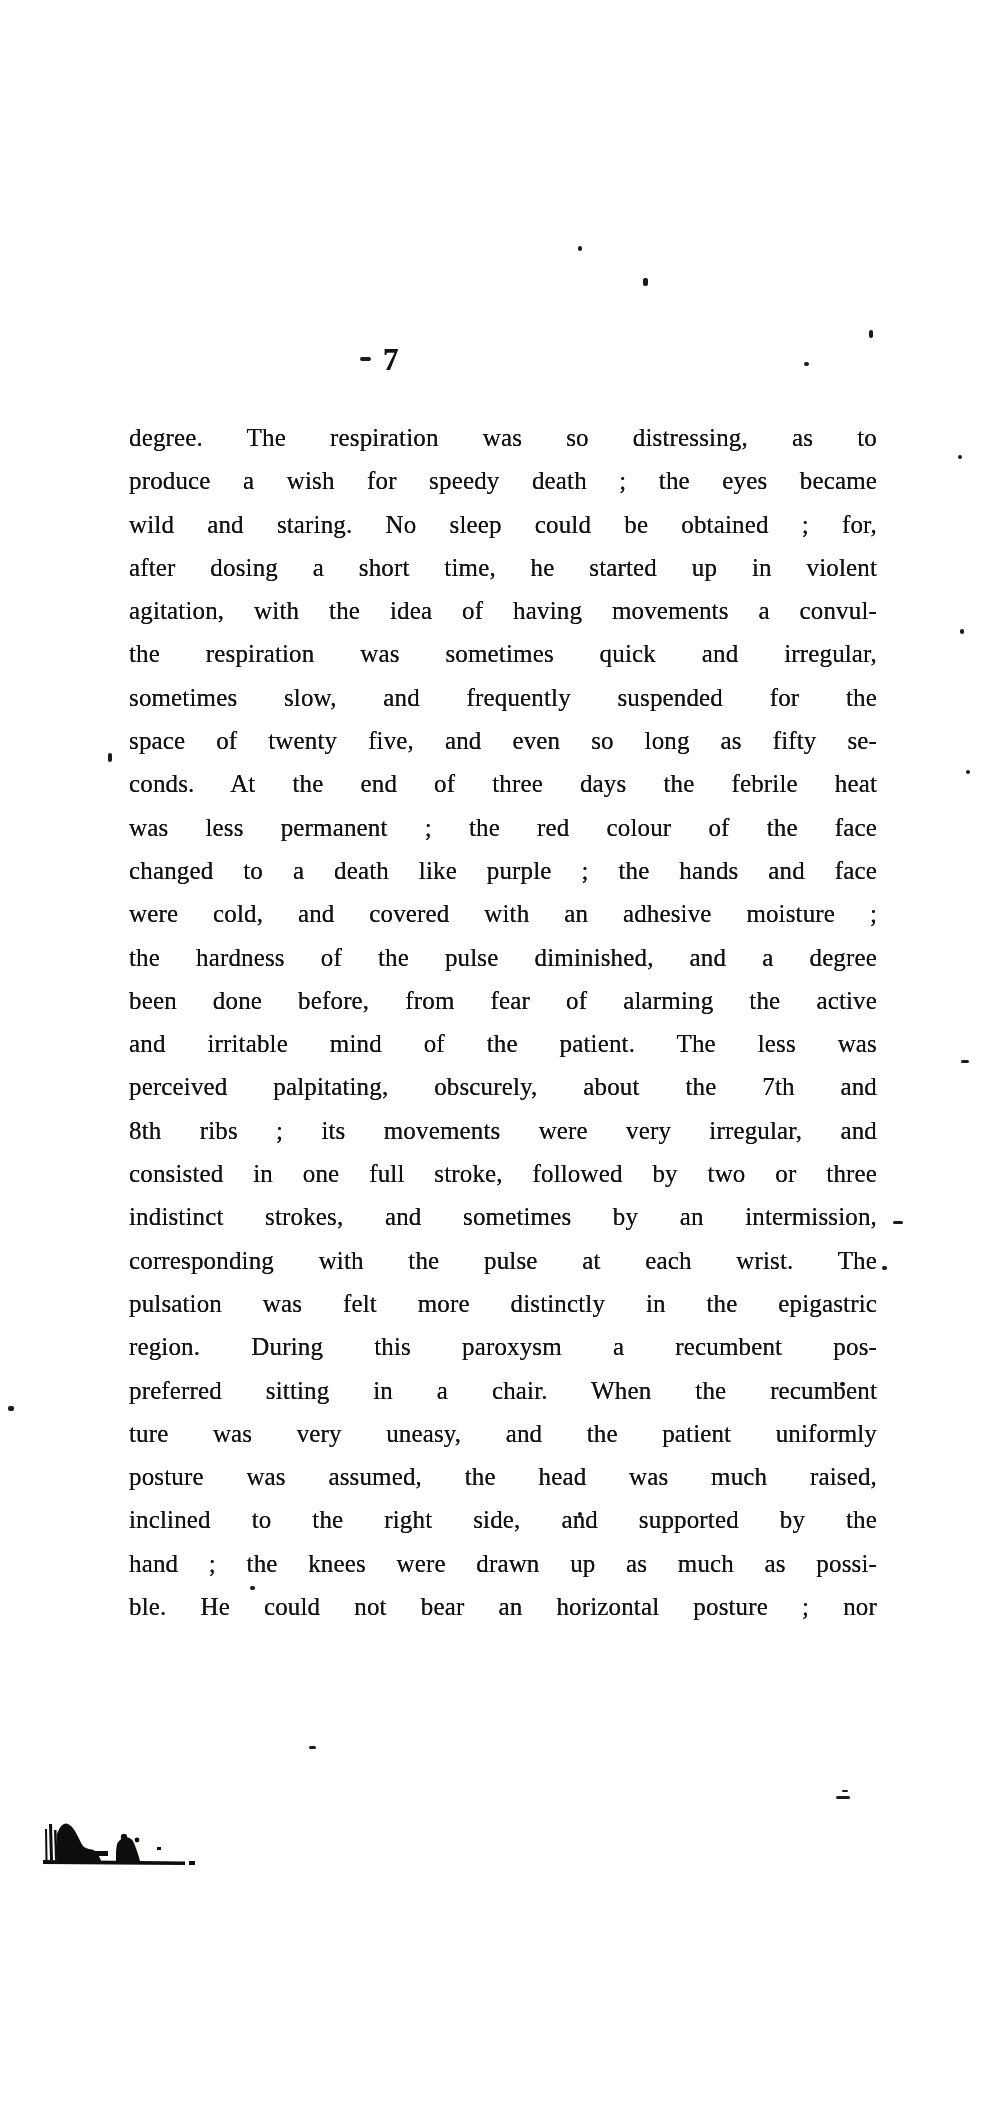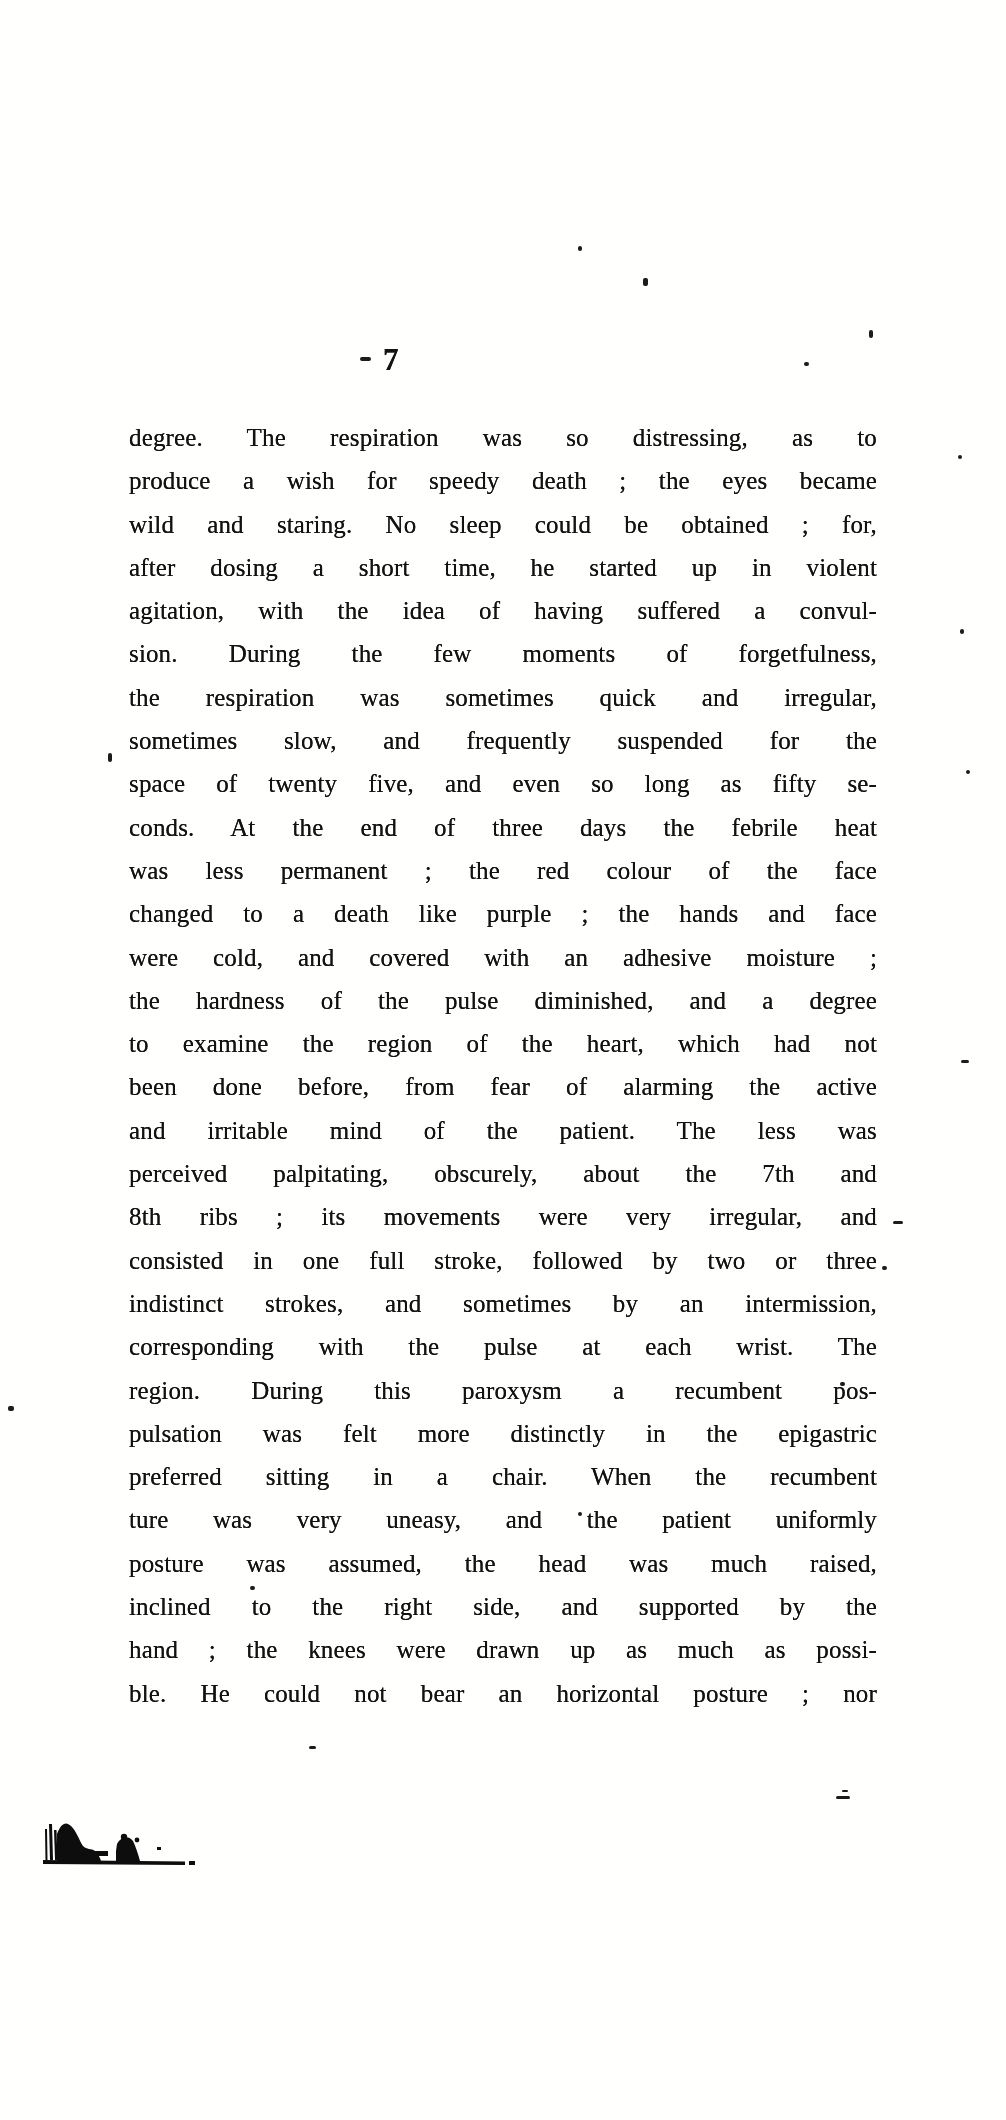--- a/index.html
+++ b/index.html
@@ -60,40 +60,38 @@
 
 <div class="page">
 
   <div class="pageno">7</div>
 
   <div class="textblock">
     <p class="line">degree.  The respiration was so distressing, as to</p>
     <p class="line">produce a wish for speedy death ;  the eyes became</p>
     <p class="line">wild and staring. No sleep could be obtained ;  for,</p>
     <p class="line">after dosing a short time, he started up in violent</p>
-    <p class="line">agitation, with the idea of having suffered a convul-</p>
-    <p class="line">sion.  During the few moments of forgetfulness,</p>
+    <p class="line">agitation, with the idea of having movements a convul-</p>
     <p class="line">the respiration was sometimes quick and irregular,</p>
     <p class="line">sometimes slow, and frequently suspended for the</p>
     <p class="line">space of twenty five, and even so long as fifty se-</p>
     <p class="line">conds.  At the end of three days the febrile heat</p>
     <p class="line">was less permanent ;  the red colour of the face</p>
     <p class="line">changed to a death like purple ;  the hands and face</p>
     <p class="line">were cold, and covered with an adhesive moisture ;</p>
     <p class="line">the hardness of the pulse diminished, and a degree</p>
-    <p class="line">to examine the region of the heart, which had not</p>
     <p class="line">been done before, from fear of alarming the active</p>
     <p class="line">and irritable mind of the patient.  The less was</p>
     <p class="line">perceived palpitating, obscurely, about the 7th and</p>
     <p class="line">8th ribs ;  its movements were very irregular, and</p>
     <p class="line">consisted in one full stroke, followed by two or three</p>
     <p class="line">indistinct strokes, and sometimes by an intermission,</p>
     <p class="line">corresponding with the pulse at each wrist.  The</p>
+    <p class="line">pulsation was felt more distinctly in the epigastric</p>
     <p class="line">region.  During this paroxysm a recumbent pos-</p>
-    <p class="line">pulsation was felt more distinctly in the epigastric</p>
     <p class="line">preferred sitting in a chair.  When the recumbent</p>
     <p class="line">ture was very uneasy, and the patient uniformly</p>
     <p class="line">posture was assumed, the head was much raised,</p>
     <p class="line">inclined to the right side, and supported by the</p>
     <p class="line">hand ;  the knees were drawn up as much as possi-</p>
     <p class="line">ble.  He could not bear an horizontal posture ; nor</p>
   </div>
 
   <svg class="smudge" width="170" height="62" viewBox="0 0 170 62" xmlns="http://www.w3.org/2000/svg">
     <g fill="#0d0d0d" stroke="none">

